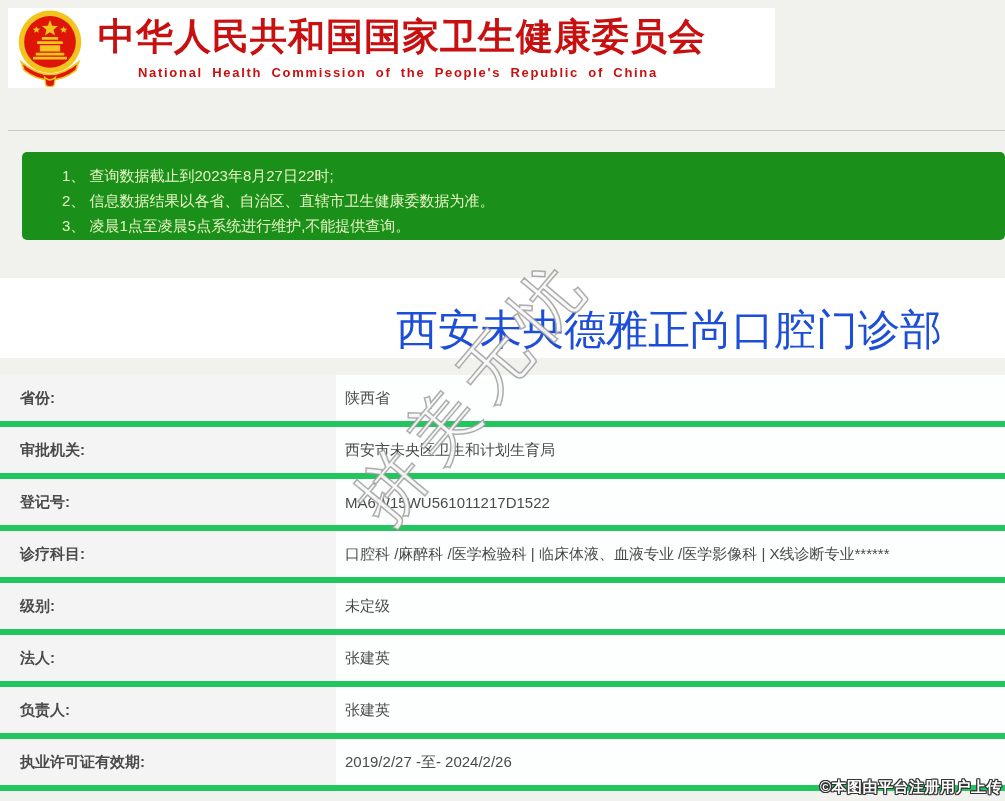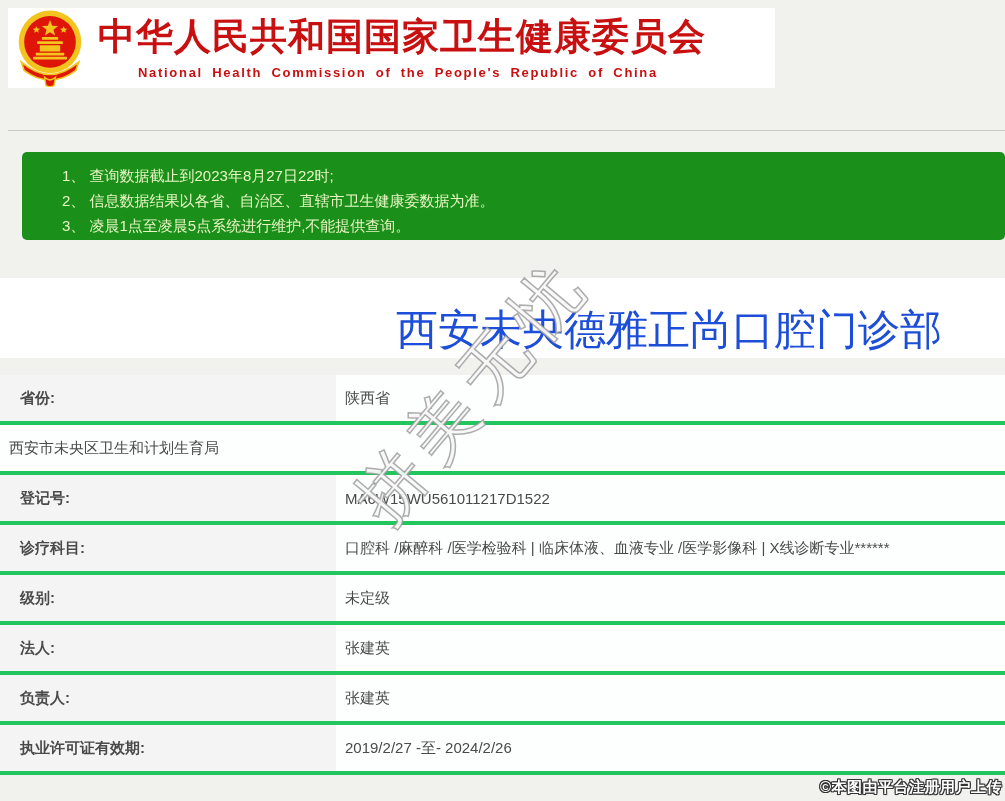--- a/index.html
+++ b/index.html
@@ -18,21 +18,21 @@
   
   .notice-box{position:absolute;left:22px;right:0;top:152px;height:88px;background:#1a8f1a;border-radius:5px;box-sizing:border-box;padding:11px 0 0 40px;}
   .notice-line{color:#e9f6c4;font-size:15px;line-height:25px;white-space:nowrap;}
 
   
   .title-band{position:absolute;left:0;top:278px;width:100%;height:80px;background:#ffffff;}
   .org-title{position:absolute;left:396px;top:12px;height:80px;line-height:80px;font-size:42px;color:#1d4ed8;white-space:nowrap;}
 
   
   .detail-table{position:absolute;left:0;top:375px;width:100%;}
-  .detail-row{display:flex;height:46px;background:#fdfefe;border-bottom:4px solid #22c55e;}
+  .detail-row{display:flex;height:46px;background:#fdfefe;border-bottom:6px solid #22c55e;}
   .detail-label{width:336px;box-sizing:border-box;background:#f4f4f4;padding-left:20px;display:flex;align-items:center;font-size:15px;font-weight:bold;color:#4a4a4a;}
   .detail-value{flex:1;padding-left:9px;display:flex;align-items:center;font-size:15px;color:#4a4a4a;white-space:nowrap;}
 
   
   .watermark{position:absolute;left:370px;top:468px;font-size:68px;letter-spacing:12px;white-space:nowrap;
     transform:rotate(-50deg);transform-origin:0 50%;
     color:rgba(255,255,255,0.88);-webkit-text-stroke:1.5px rgba(150,150,150,0.75);
     text-shadow:0 0 1px rgba(140,140,140,0.5);
     z-index:6;pointer-events:none;}
 
@@ -79,20 +79,21 @@
   <div class="title-band">
     <div class="org-title">西安未央德雅正尚口腔门诊部</div>
   </div>
 
   <div class="detail-table" id="detail-table">
       <div class="detail-row">
     <div class="detail-label">省份:</div>
     <div class="detail-value">陕西省</div>
   </div>
       <div class="detail-row">
+    <div class="detail-label">审批机关:</div>
     <div class="detail-value">西安市未央区卫生和计划生育局</div>
   </div>
       <div class="detail-row">
     <div class="detail-label">登记号:</div>
     <div class="detail-value">MA6W15WU561011217D1522</div>
   </div>
       <div class="detail-row">
     <div class="detail-label">诊疗科目:</div>
     <div class="detail-value">口腔科 /麻醉科 /医学检验科 | 临床体液、血液专业 /医学影像科 | X线诊断专业******</div>
   </div>

